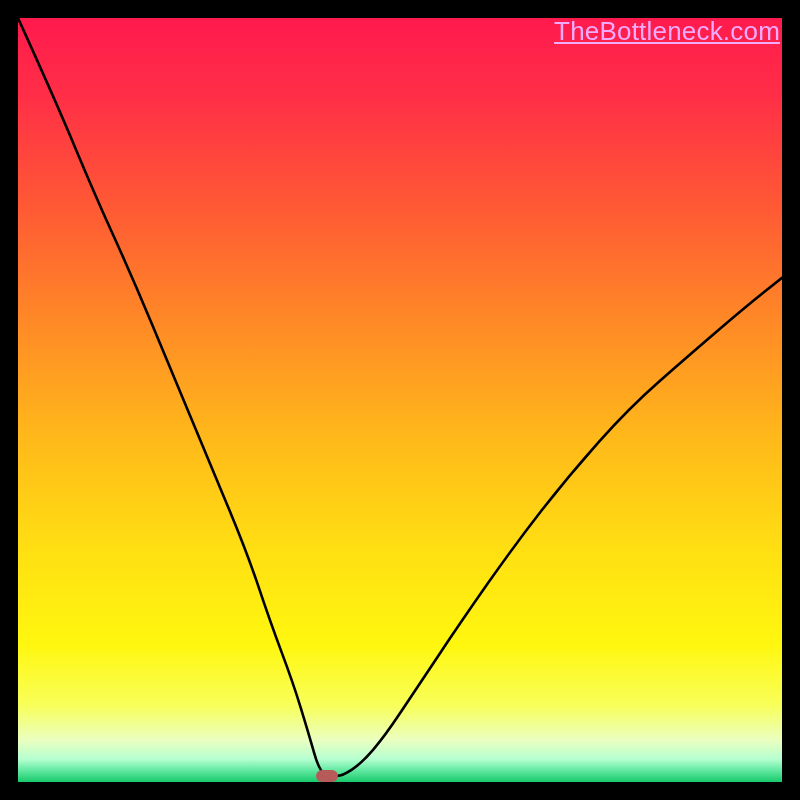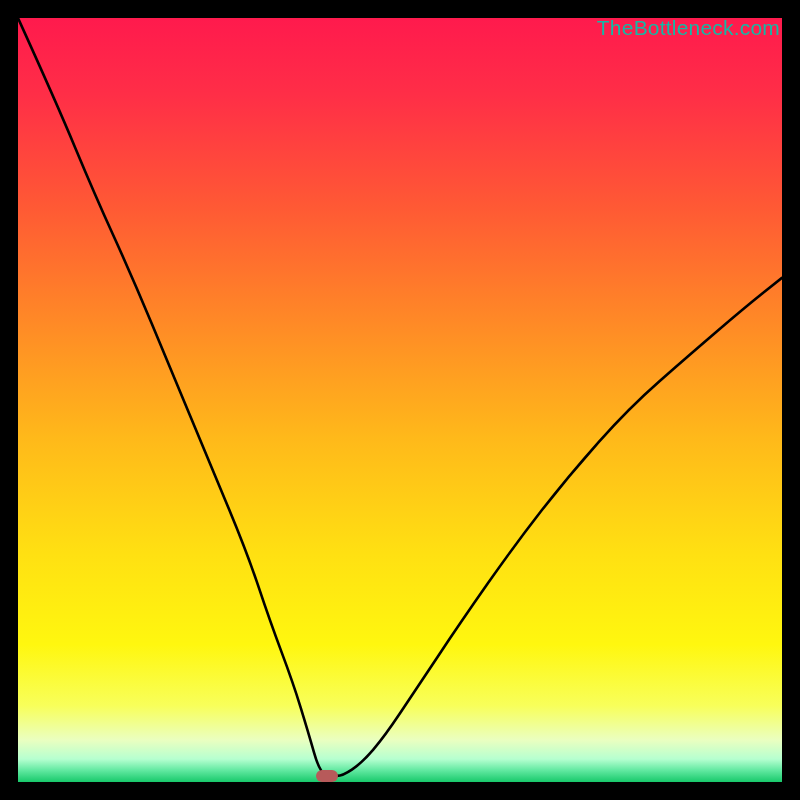--- a/index.html
+++ b/index.html
@@ -23,24 +23,25 @@
     position: absolute;
     left: 0;
     top: 0;
     width: 764px;
     height: 764px;
   }
   .watermark {
     position: absolute;
     top: -2px;
     right: 2px;
-    color: #14b8a6;
-    font-size: 21px;
+    color: #f0abfc;
+    font-size: 26px;
     font-weight: 500;
     letter-spacing: 0.2px;
+    text-decoration: underline;
   }
   svg.curve {
     position: absolute;
     left: 0;
     top: 0;
   }
   .marker {
     position: absolute;
     width: 22px;
     height: 12px;

